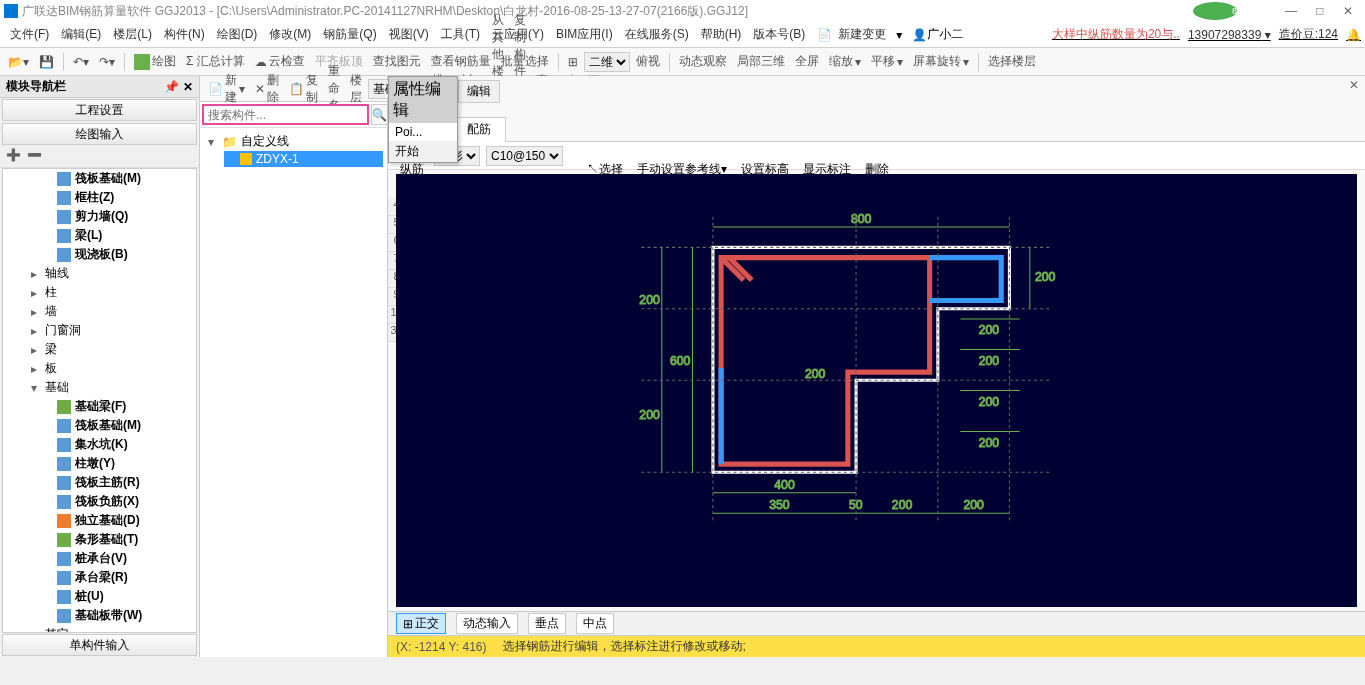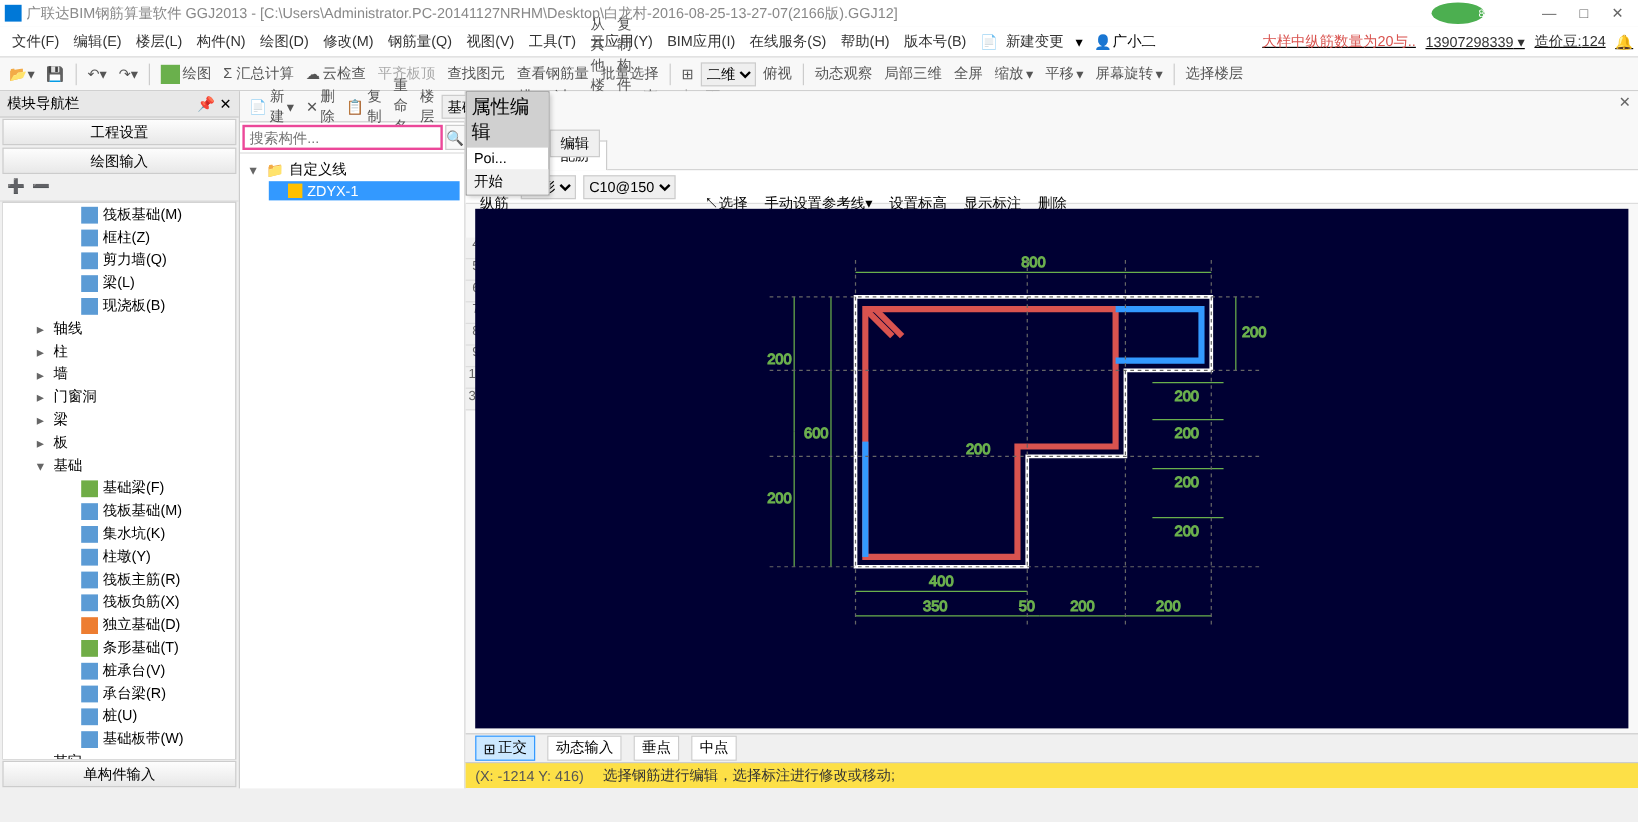--- a/index.html
+++ b/index.html
@@ -24,29 +24,29 @@
 .toolbar1 .icon-box { width: 16px; height: 16px; background: #6ab04c; display: inline-block; }
 .toolbar1 select { border: 1px solid #ccc; height: 20px; font-size: 12px; text-align: center; }
 
 .toolbar2 { height: 28px; background: #f8f8f8; display: flex; align-items: center; border-bottom: 1px solid #d0d0d0; padding: 0 4px; gap: 2px; }
 .toolbar2 .tb-btn { padding: 2px 4px; cursor: pointer; color: #555; display: flex; align-items: center; gap: 2px; }
 .toolbar2 select { border: 1px solid #ccc; height: 20px; font-size: 12px; }
 
 .main-area { display: flex; height: calc(100% - 104px); }
 
 .left-panel { width: 200px; background: #f0f0f0; border-right: 1px solid #ccc; display: flex; flex-direction: column; }
-.left-panel .panel-header { height: 22px; background: #e8e8e8; border-bottom: 1px solid #ccc; display: flex; align-items: center; padding: 0 6px; font-weight: normal; }
+.left-panel .panel-header { height: 22px; background: #e8e8e8; border-bottom: 1px solid #ccc; display: flex; align-items: center; padding: 0 6px; font-weight: bold; }
 .left-panel .panel-header .pin { margin-left: auto; cursor: pointer; }
 .left-panel .section-btn { height: 22px; background: linear-gradient(#fdfdfd, #e8e8e8); border: 1px solid #ccc; margin: 1px 2px; display: flex; align-items: center; justify-content: center; cursor: pointer; }
 .left-panel .icon-row { height: 22px; padding: 2px 6px; display: flex; gap: 6px; border-bottom: 1px solid #ddd; }
 .left-panel .icon-row span { cursor: pointer; }
 .left-panel .tree { flex: 1; overflow-y: auto; background: #fff; margin: 0 2px; border: 1px solid #ccc; }
 .left-panel .tree-item { padding: 1px 4px 1px 24px; cursor: pointer; display: flex; align-items: center; gap: 4px; white-space: nowrap; }
 .left-panel .tree-item.l2 { padding-left: 28px; }
-.left-panel .tree-item.l3 { padding-left: 51px; }
+.left-panel .tree-item.l3 { padding-left: 40px; font-weight: bold; }
 .left-panel .tree-item .exp { width: 10px; display: inline-block; color: #666; }
 .left-panel .tree-item .ico { width: 14px; height: 14px; display: inline-block; background: #5b9bd5; }
 .left-panel .tree-item .ico.orange { background: #ed7d31; }
 .left-panel .tree-item .ico.green { background: #70ad47; }
 
 .middle-panel { width: 188px; background: #fff; border-right: 1px solid #ccc; display: flex; flex-direction: column; }
 .middle-panel .search-row { height: 26px; display: flex; padding: 2px; gap: 2px; border-bottom: 1px solid #ddd; }
 .middle-panel .search-row input { flex: 1; border: 2px solid #ec4899; padding: 0 4px; }
 .middle-panel .search-row button { width: 22px; border: 1px solid #ccc; background: #f8f8f8; cursor: pointer; }
 .middle-panel .list { flex: 1; overflow: auto; padding: 4px; }
@@ -56,21 +56,21 @@
 .middle-panel .list-item .exp { width: 10px; color: #666; }
 .middle-panel .list-item .ico { width: 12px; height: 12px; background: #ffc000; display: inline-block; }
 
 .right-panel { flex: 1; display: flex; flex-direction: column; background: #f8f8f8; position: relative; }
 
 .prop-popup { position: absolute; top: 0; left: 0; background: #fff; border: 1px solid #999; box-shadow: 2px 2px 4px rgba(0,0,0,0.2); z-index: 100; width: 70px; }
 .prop-popup .pp-header { background: #d0d0d0; padding: 2px 4px; font-size: 16px; }
 .prop-popup .pp-item { padding: 2px 6px; cursor: pointer; }
 .prop-popup .pp-item.highlight { background: #f0f0f0; }
 
-.content-title { position: absolute; top: 32px; left: 70px; background: #f0f0f0; padding: 2px 8px; border: 1px solid #ccc; z-index: 50; }
+.content-title { position: absolute; top: 4px; left: 70px; background: #f0f0f0; padding: 2px 8px; border: 1px solid #ccc; z-index: 50; }
 
 .tabs-top { height: 26px; display: flex; align-items: flex-end; padding: 0 8px; margin-top: 40px; border-bottom: 1px solid #ccc; background: #f8f8f8; }
 .tabs-top .tab { padding: 3px 14px; border: 1px solid #ccc; border-bottom: none; background: #e8e8e8; cursor: pointer; margin-right: 2px; }
 .tabs-top .tab.active { background: #fff; border-bottom: 1px solid #fff; margin-bottom: -1px; }
 
 .rebar-toolbar { height: 28px; display: flex; align-items: center; padding: 0 8px; gap: 6px; background: #fff; border-bottom: 1px solid #ddd; }
 .rebar-toolbar .rt-item { padding: 2px 4px; cursor: pointer; color: #000000; margin-top: 28px; }
 .rebar-toolbar select { border: 1px solid #ccc; height: 20px; }
 
 .rebar-toolbar2 { height: 28px; display: flex; align-items: center; padding: 0 8px; gap: 4px; background: #fff; border-bottom: 1px solid #ddd; }

